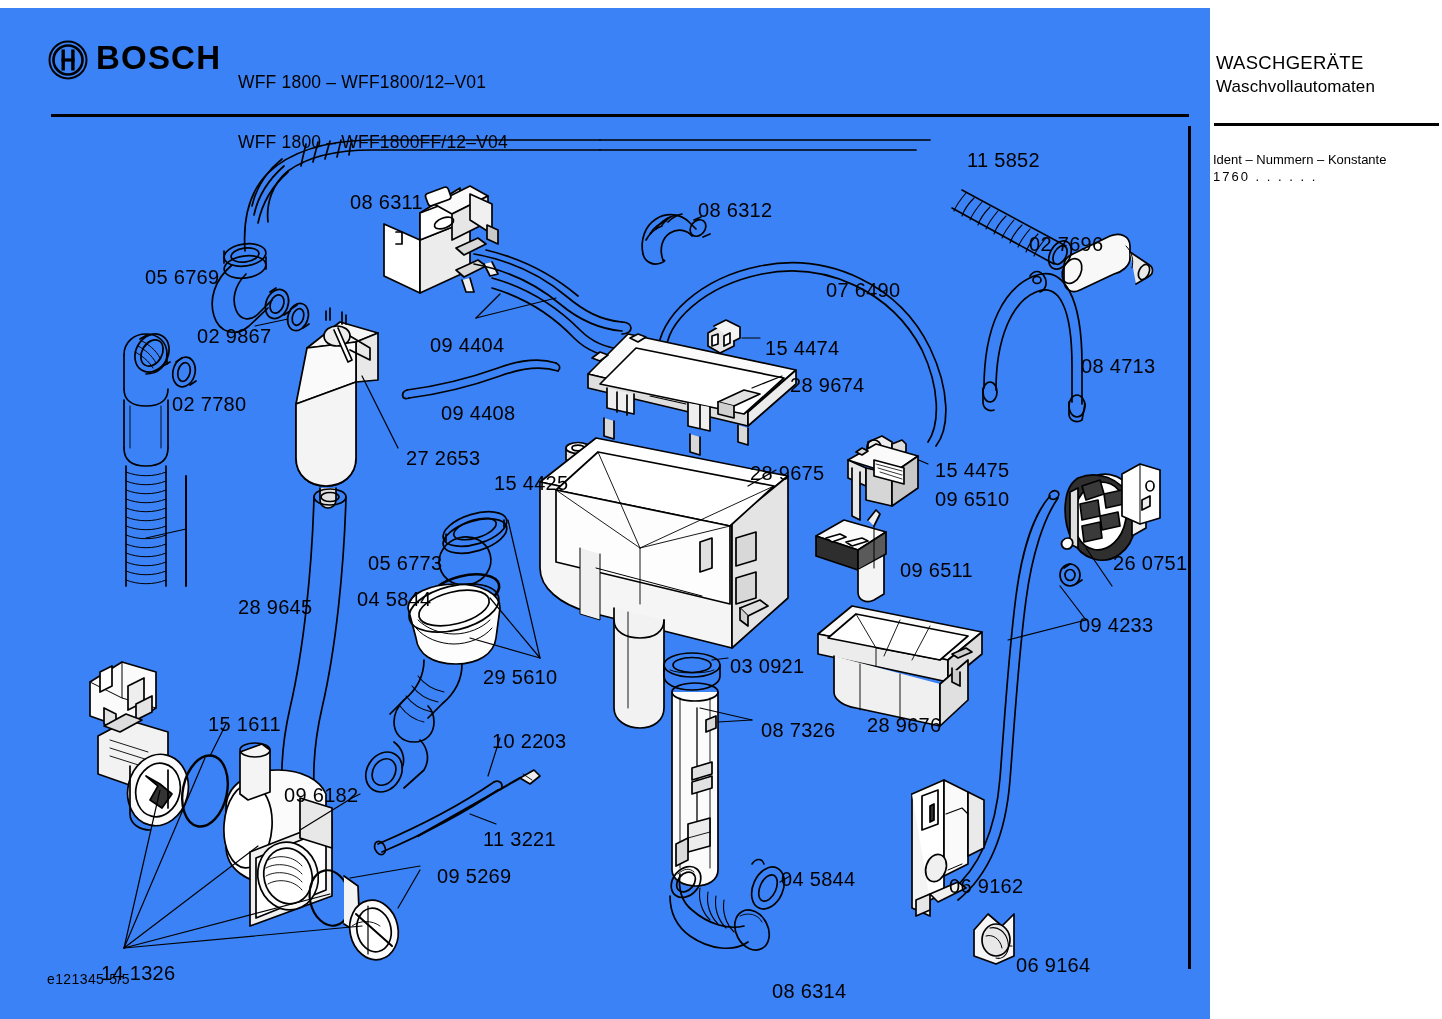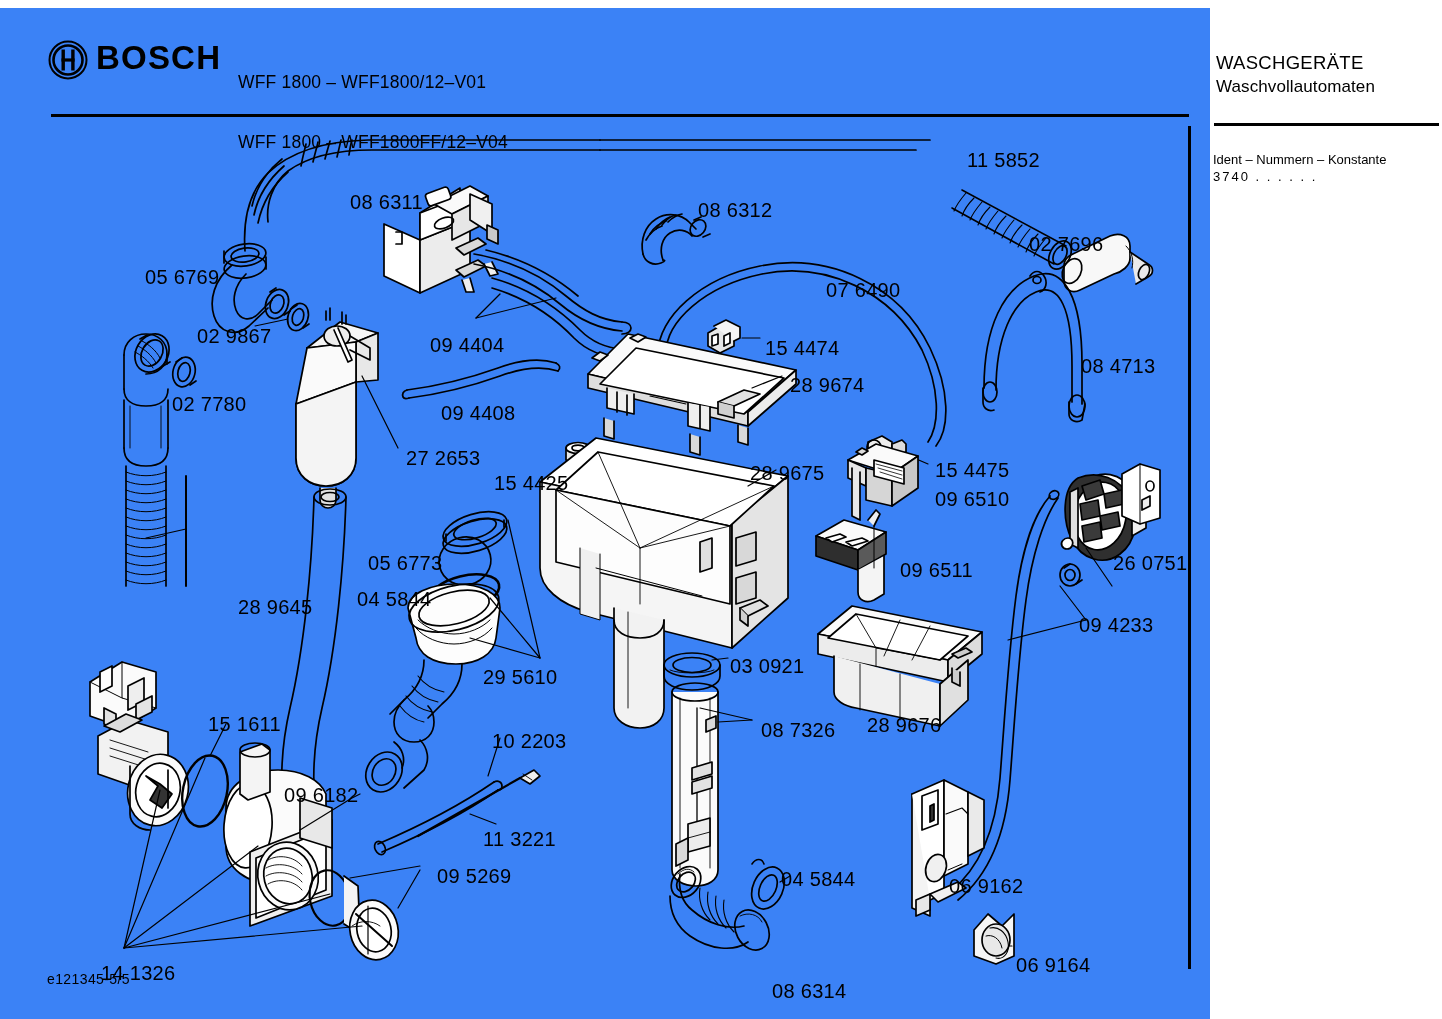--- a/index.html
+++ b/index.html
@@ -58,21 +58,21 @@
     <div class="row">WFF 1800 – WFF1800FF/12–V04</div>
   </div>
 
   <div class="dept">
     <div class="d1">WASCHGERÄTE</div>
     <div class="d2">Waschvollautomaten</div>
   </div>
 
   <div class="ident-box">
     <div class="l1">Ident – Nummern – Konstante</div>
-    <div class="l2">3740   . .    . . . .</div>
+    <div class="l2">1760   . .    . . . .</div>
   </div>
 
   <div class="rule rule-h-main"></div>
   <div class="rule rule-h-right"></div>
   <div class="rule rule-v-mid"></div>
 
   <svg id="art" viewBox="0 0 1442 1019">
     <defs>
       <linearGradient id="cyl" x1="0" y1="0" x2="0" y2="1">
         <stop offset="0%" stop-color="#ffffff"></stop>

